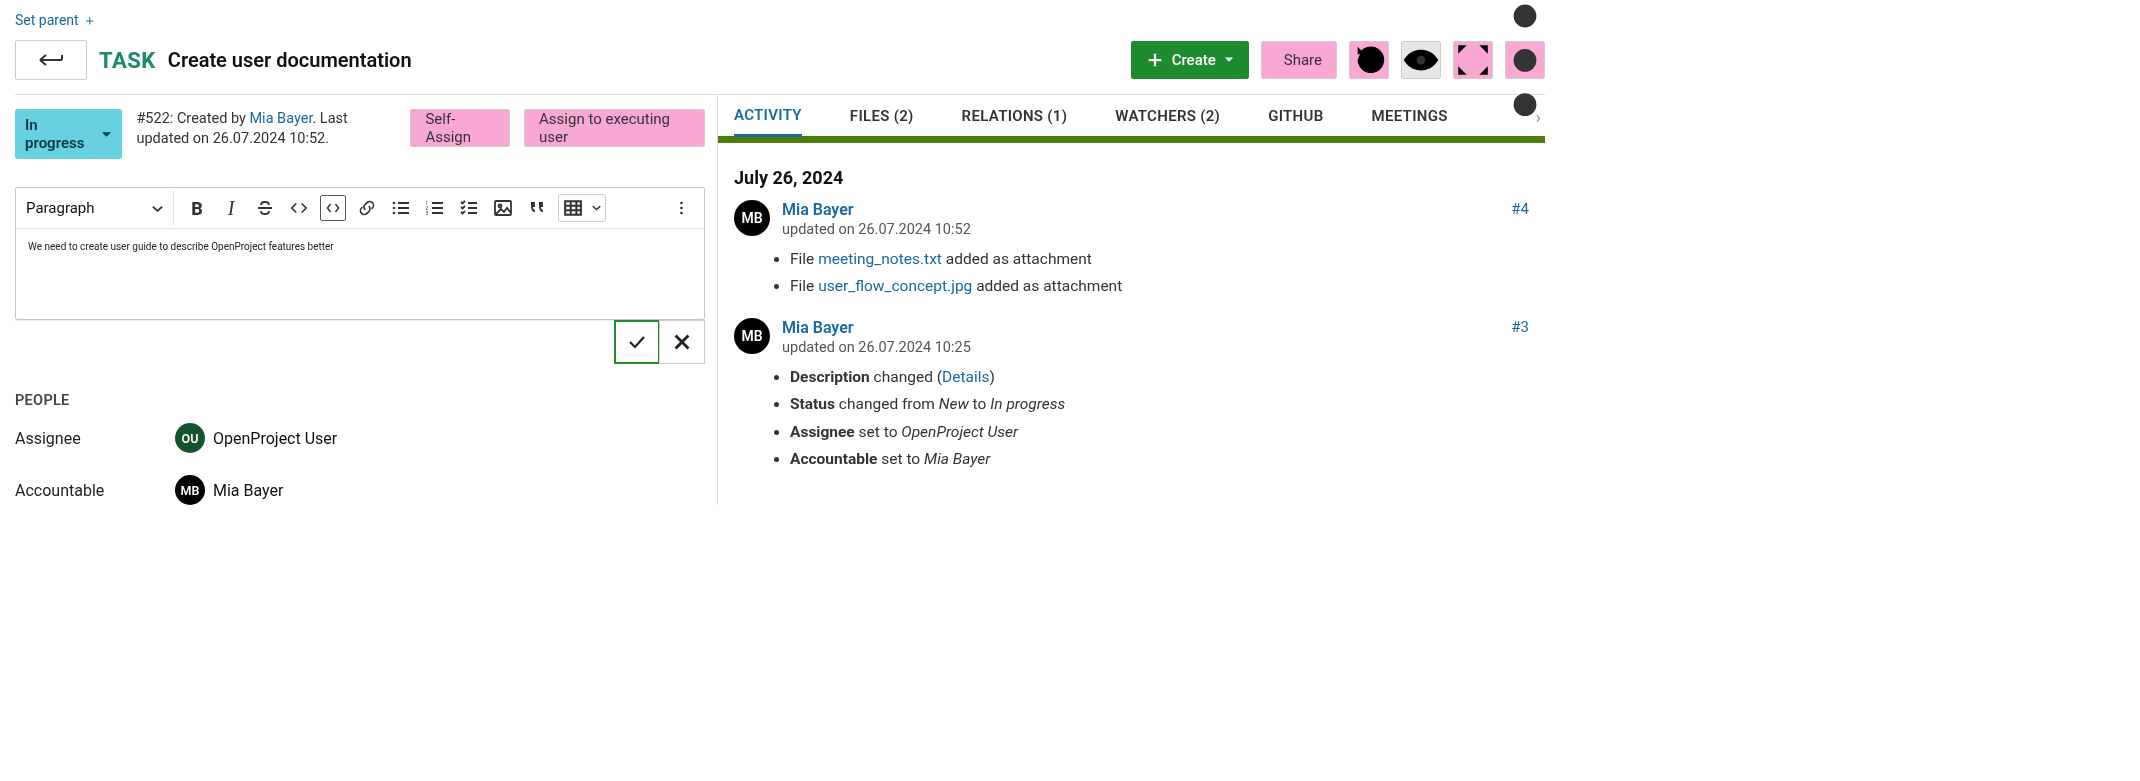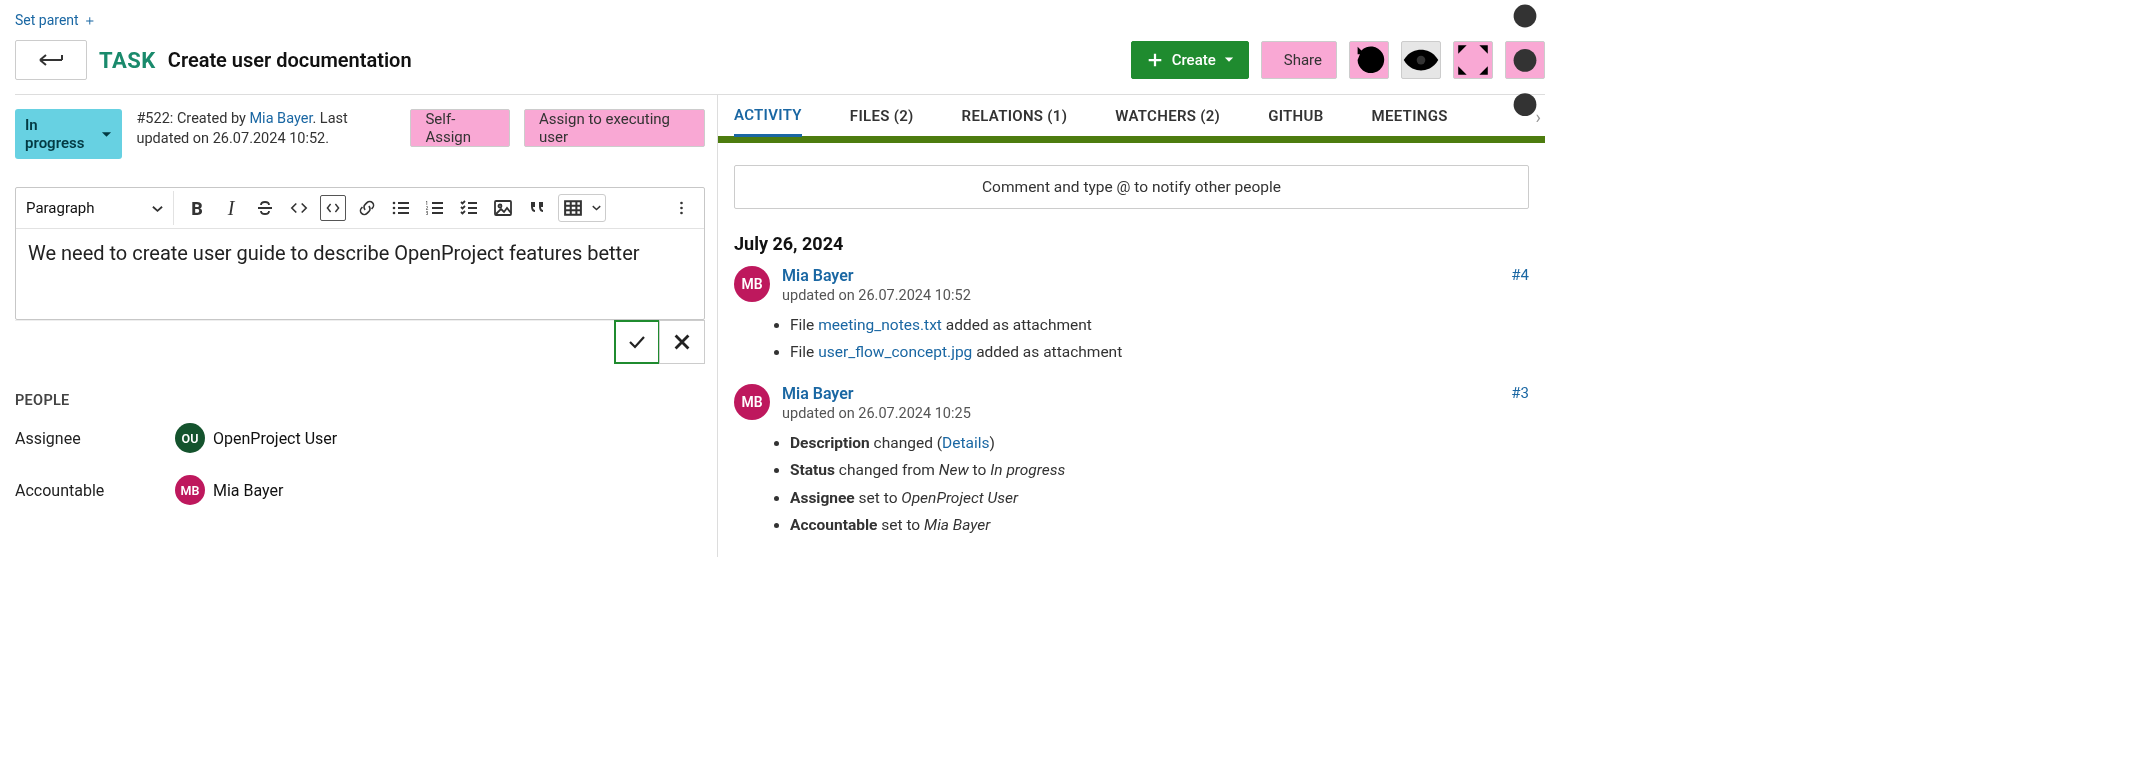--- a/index.html
+++ b/index.html
@@ -157,21 +157,21 @@
   }
   .tb-btn svg { width: 18px; height: 18px; fill: none; stroke: #333; stroke-width: 1.8; }
   .tb-btn.bold { font-weight: 800; font-size: 18px; }
   .tb-btn.italic { font-style: italic; font-family: Georgia, serif; font-size: 20px; }
   .tb-table-group { display:flex; align-items:center; border:1px solid #ccc; border-radius:3px; height:28px; margin-left:4px;}
   .tb-table-group .tb-btn { width:28px; height:28px; }
 
   .editor-body {
     min-height: 90px;
     padding: 12px 12px;
-    font-size: 20px;
+    font-size: 10px;
     color: #222;
     outline: none;
   }
 
   .edit-actions {
     display:flex;
     justify-content:flex-end;
     border-top: 1px solid #eee;
   }
   .edit-act-btn {
@@ -203,21 +203,21 @@
   .people-label { font-size: 16px; color:#222; }
   .person {
     display:flex; align-items:center; gap:8px; font-size:16px;
   }
   .avatar {
     width: 30px; height: 30px; border-radius: 50%;
     display:flex; align-items:center; justify-content:center;
     color:#fff; font-size: 12.5px; font-weight: 600;
   }
   .avatar.ou { background: #14532d; }
-  .avatar.mb { background: #be185d; }
+  .avatar.mb { background: #000000; }
   .avatar.lg { width: 36px; height:36px; font-size:14px; }
 
   
   .tabs {
     display:flex;
     align-items:center;
     border-bottom: 7px solid #4d7c0f;
     padding: 0 0 0 16px;
     gap: 48px;
     height: 48px;
@@ -493,23 +493,20 @@
       <div class="tabs">
         <div class="tab active">ACTIVITY</div>
         <div class="tab">FILES (2)</div>
         <div class="tab">RELATIONS (1)</div>
         <div class="tab">WATCHERS (2)</div>
         <div class="tab">GITHUB</div>
         <div class="tab">MEETINGS</div>
         <div class="scroll-ind">›</div>
       </div>
 
-      <div class="comment-box">
-        <span style="color:#333">Comment and type @ to notify other people</span>
-      </div>
 
       <div class="activity">
         <div class="act-date">July 26, 2024</div>
         <div id="activity-entries">
             <div>
     <div class="act-entry">
       <div class="avatar mb lg">MB</div>
       <div class="act-head">
         <a class="act-user link">Mia Bayer</a>
         <span class="act-time">updated on 26.07.2024 10:52</span>

